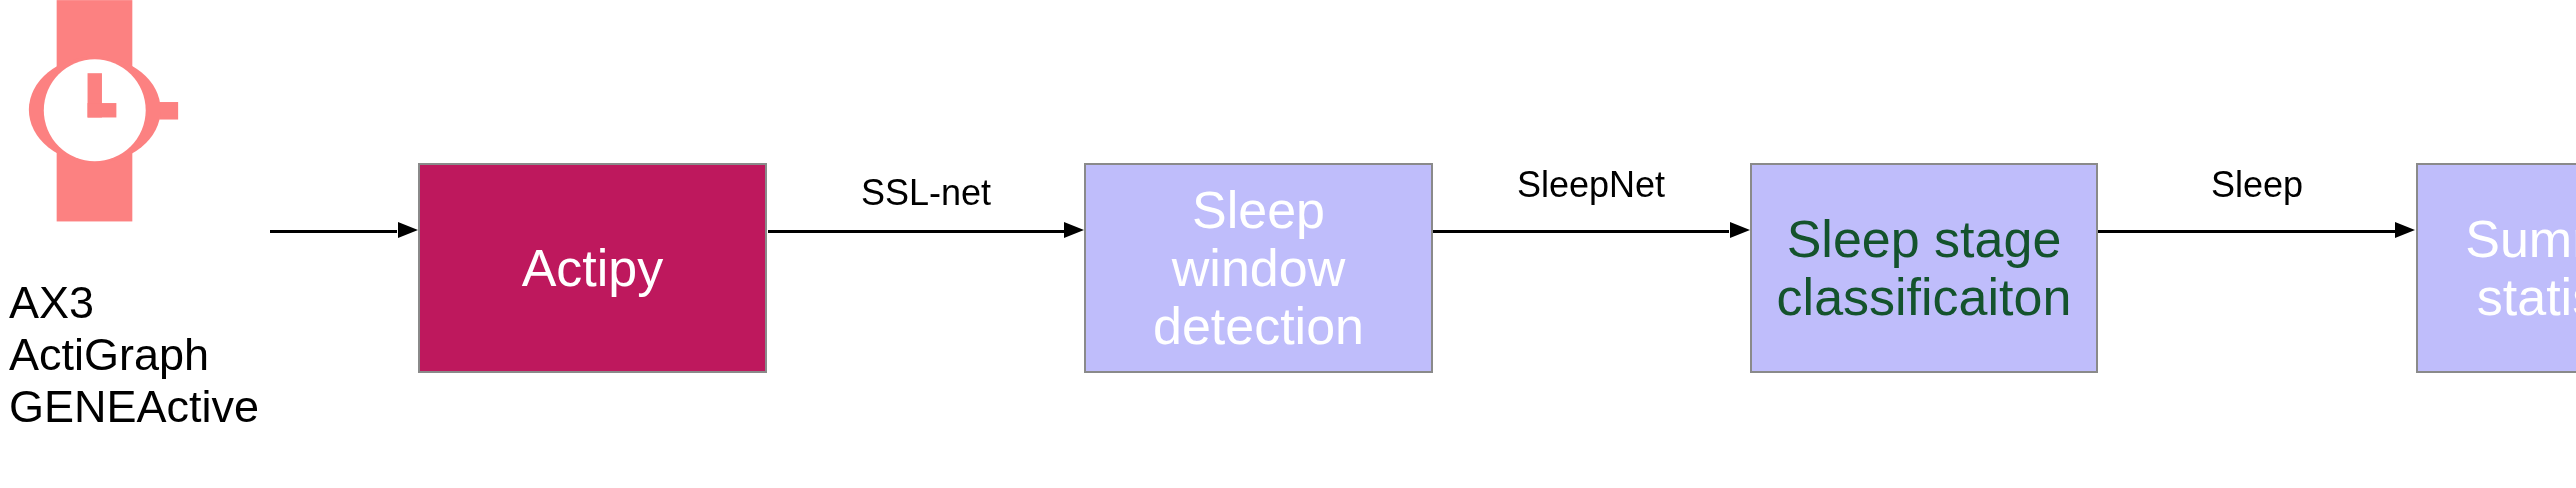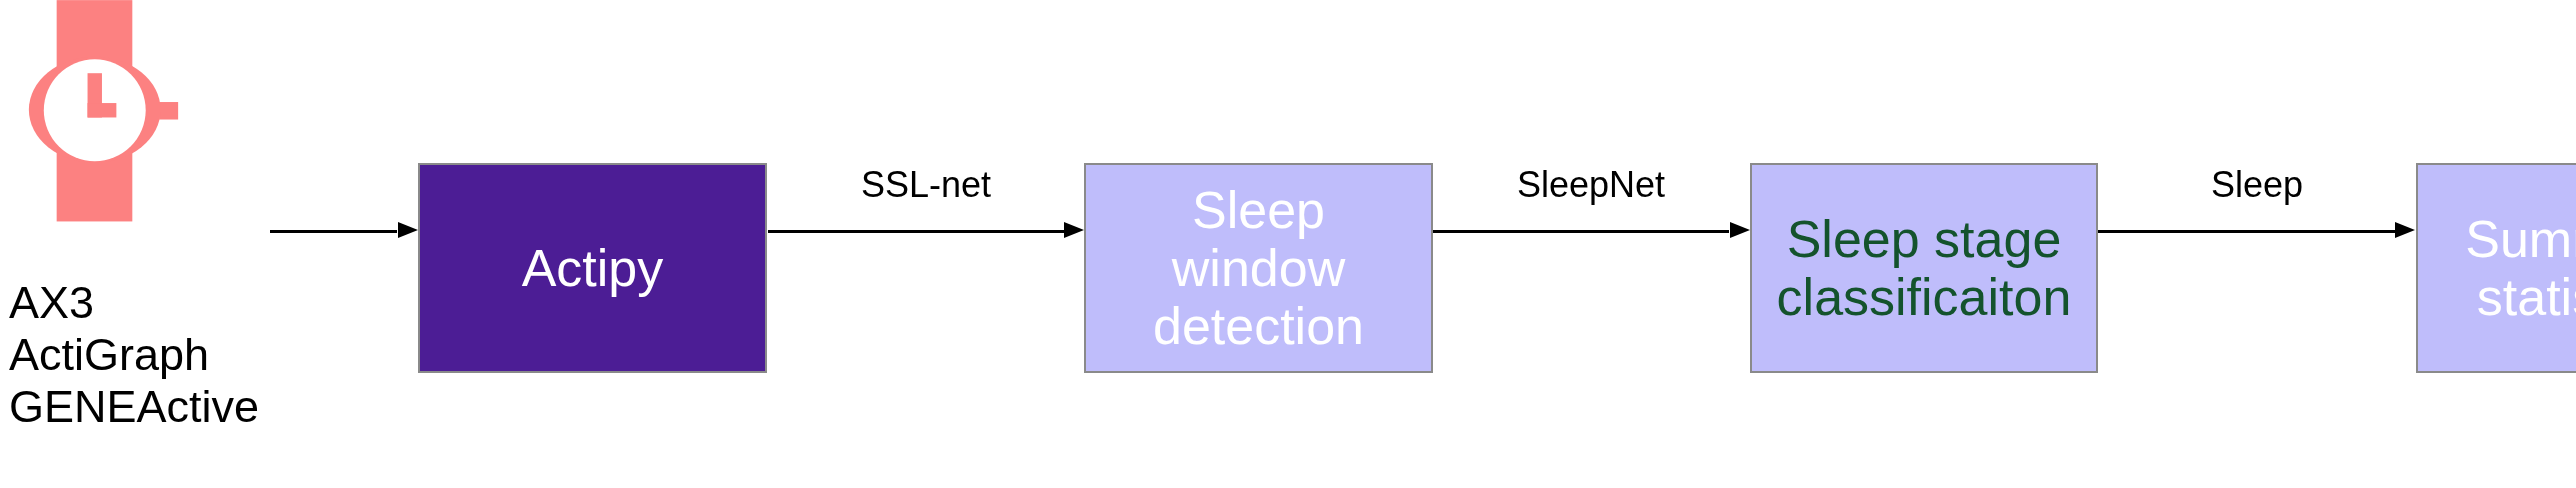--- a/index.html
+++ b/index.html
@@ -55,27 +55,27 @@
 
   <div class="source-formats" style="color: rgb(0, 0, 0);">
     <span>AX3</span>
     <span>ActiGraph</span>
     <span>GENEActive</span>
   </div>
 
   <div class="arrow-line line-0" style="background-color: rgb(0, 0, 0);"></div>
   <div class="arrow-head head-0" style="border-left-color: rgb(0, 0, 0);"></div>
 
-  <div class="node node-1" style="background-color: #4c1d95; border-color: rgb(138, 138, 138); color: rgb(255, 255, 255);">
+  <div class="node node-1" style="background-color: #be185d; border-color: rgb(138, 138, 138); color: rgb(255, 255, 255);">
     <span>Actipy</span>
   </div>
 
   <div class="arrow-line line-1" style="background-color: rgb(0, 0, 0);"></div>
   <div class="arrow-head head-1" style="border-left-color: rgb(0, 0, 0);"></div>
-  <div class="edge-label edge-label-1" style="color: rgb(0, 0, 0);">SSL-net</div>
+  <div class="edge-label edge-label-1" style="color: rgb(0, 0, 0); margin-top: 8px;">SSL-net</div>
 
   <div class="node node-2" style="background-color: rgb(191, 189, 251); border-color: rgb(138, 138, 138); color: rgb(255, 255, 255);">
     <span>Sleep
 window
 detection</span>
   </div>
 
   <div class="arrow-line line-2" style="background-color: rgb(0, 0, 0);"></div>
   <div class="arrow-head head-2" style="border-left-color: rgb(0, 0, 0);"></div>
   <div class="edge-label edge-label-2" style="color: rgb(0, 0, 0);">SleepNet</div>

